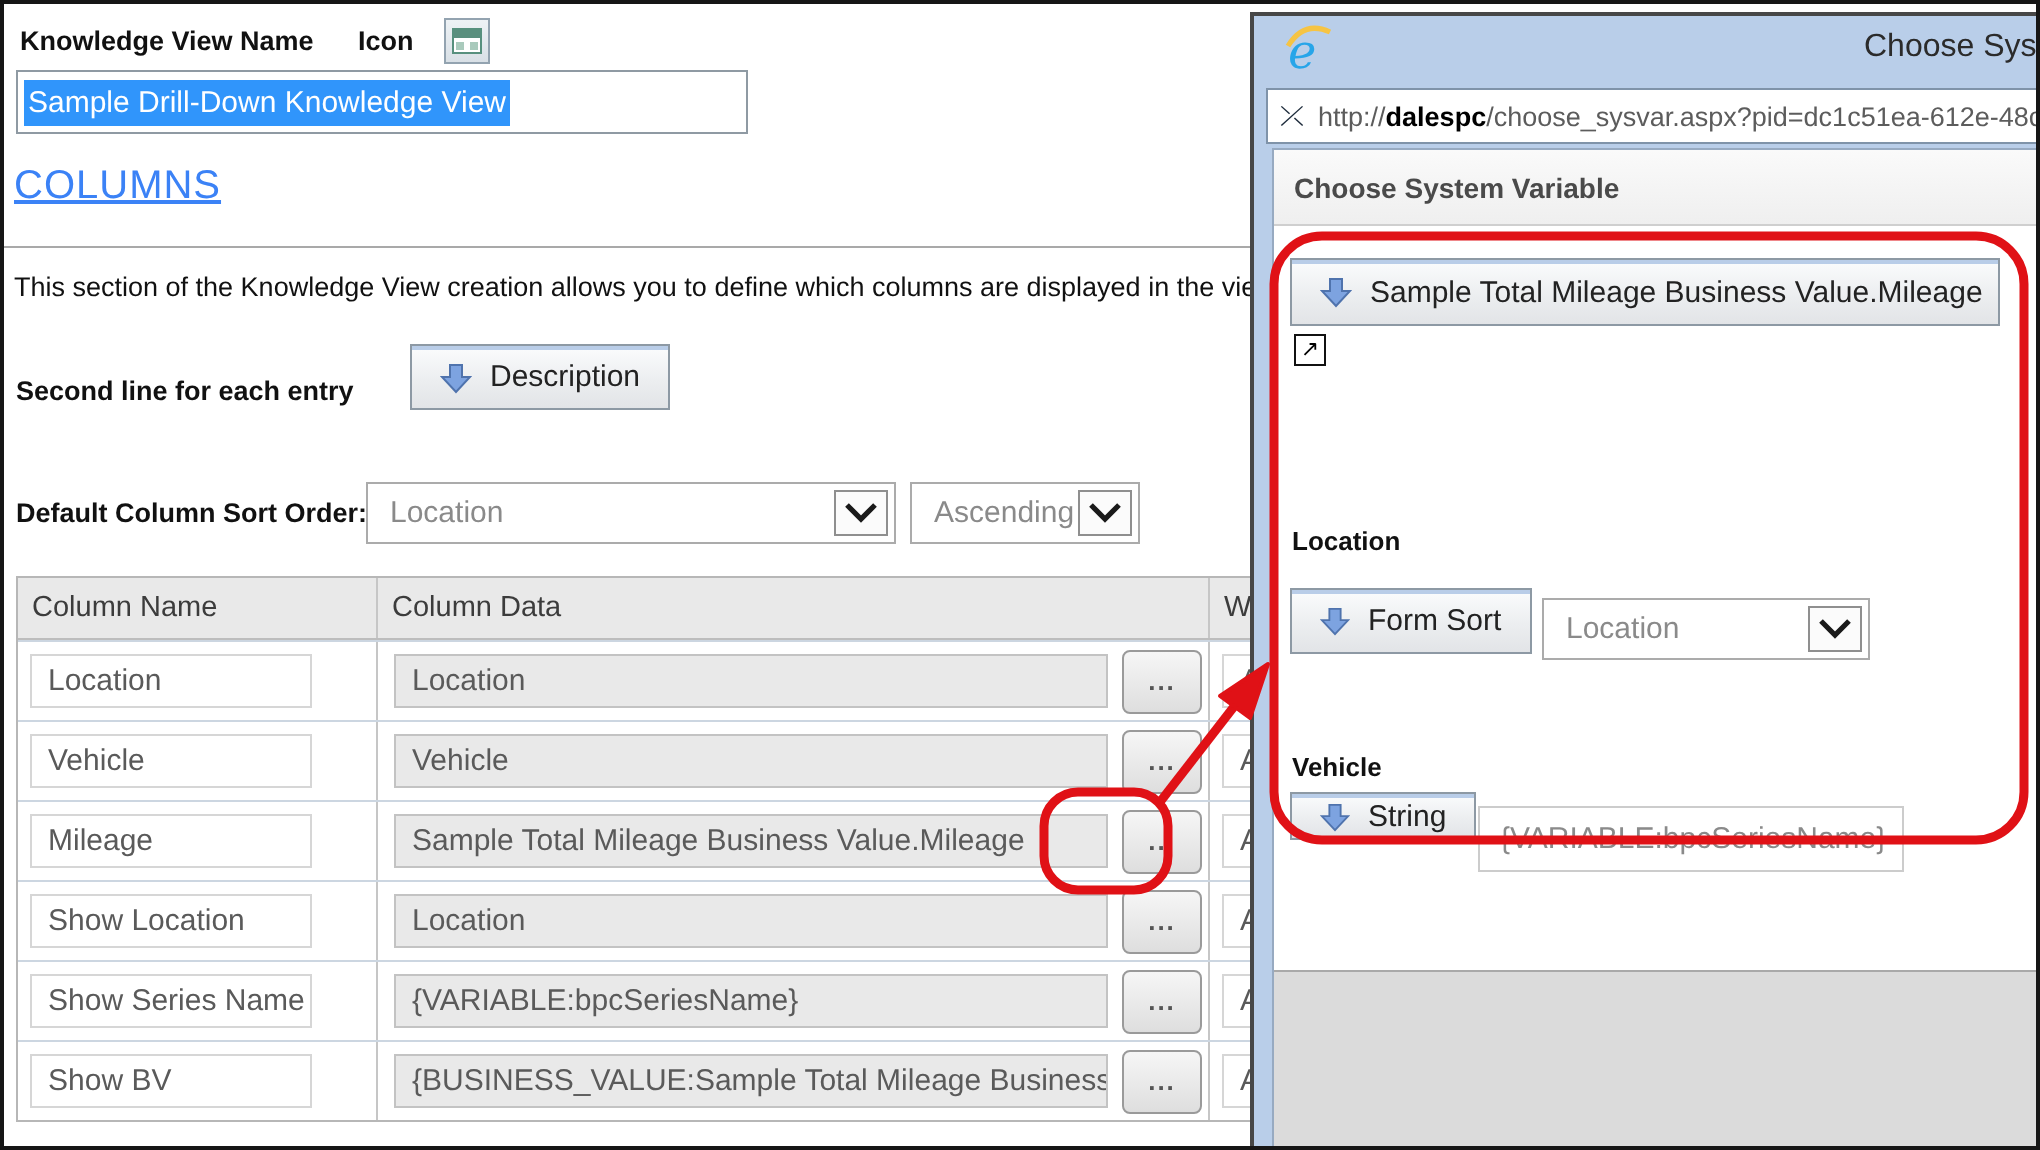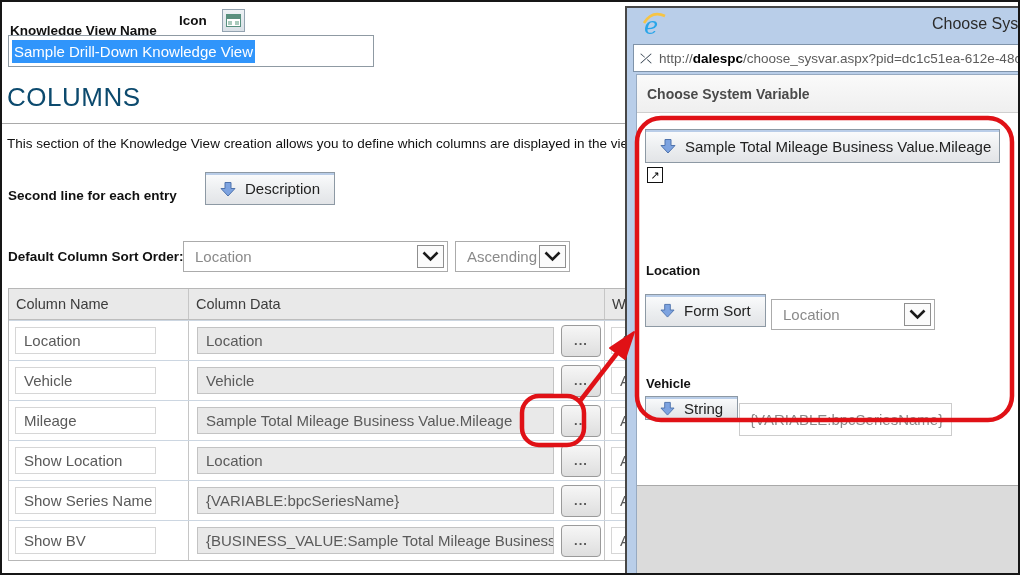--- a/index.html
+++ b/index.html
@@ -23,21 +23,21 @@
   .tbl-glyph::before { content:""; position:absolute; left:0; top:0; right:0; height:4px; background:#5a8f7e; }
   .tbl-glyph::after  { content:""; position:absolute; left:1px; top:6px; width:4px; bottom:1px; background:#a9cabc; box-shadow:7px 0 0 0 #a9cabc; }
 
   .name-input {
     position:absolute; left:6px; top:33px; width:366px; height:32px;
     background:#fff; border:1px solid #8f9aa3; display:flex; align-items:center;
     padding-left:3px; font-size:15px; cursor:text;
   }
   .name-input .sel { background:#3095fb; color:#fff; padding:3px 2px; white-space:nowrap; }
 
-  .columns-h { position:absolute; left:5px; top:80px; font-size:26px; color:#0c4a6e; letter-spacing:.5px; }
+  .columns-h { position:absolute; left:5px; top:80px; font-size:20px; color:#3b82f6; letter-spacing:.5px;text-decoration:underline; }
   .columns-rule { position:absolute; left:0; top:121px; width:1016px; height:0; border-top:1px solid #a9a9a9; }
 
   .desc-p { position:absolute; left:5px; top:134px; font-size:13.5px; color:#111; white-space:nowrap; }
 
   
   .gbtn {
     display:inline-flex; align-items:center; gap:9px;
     background:linear-gradient(#fbfcfd 0%, #eceef0 55%, #e2e4e7 100%);
     border:1px solid #8d99a4; box-shadow:inset 0 2px 0 #b9cde8;
     font-family:"Liberation Sans", sans-serif;
@@ -132,21 +132,21 @@
   }
 
   
   .annot { position:absolute; left:0; top:0; width:1016px; height:571px; z-index:50; pointer-events:none; }
 </style>
 </head>
 <body>
 
 <div class="screen">
 
-  <div class="lbl" style="left:8px; top:21px;">Knowledge View Name</div>
+  <div class="lbl" style="left:8px; top:11px;">Knowledge View Name</div>
   <div class="lbl" style="left:177px; top:11px;">Icon</div>
   <div class="icon-btn">
     <span class="tbl-glyph"></span>
   </div>
 
   <div class="name-input">
     <span class="sel">Sample Drill-Down Knowledge View</span>
   </div>
 
   <div class="columns-h">COLUMNS</div>

